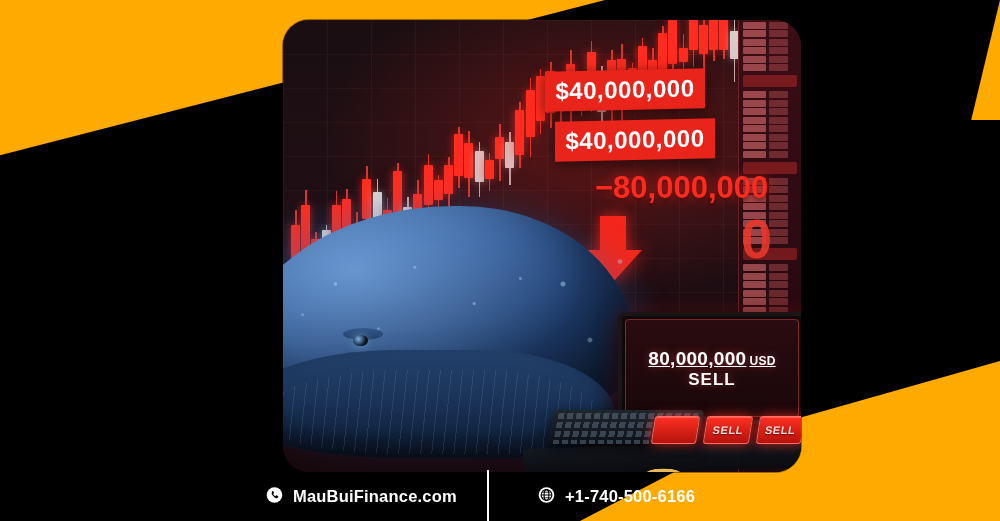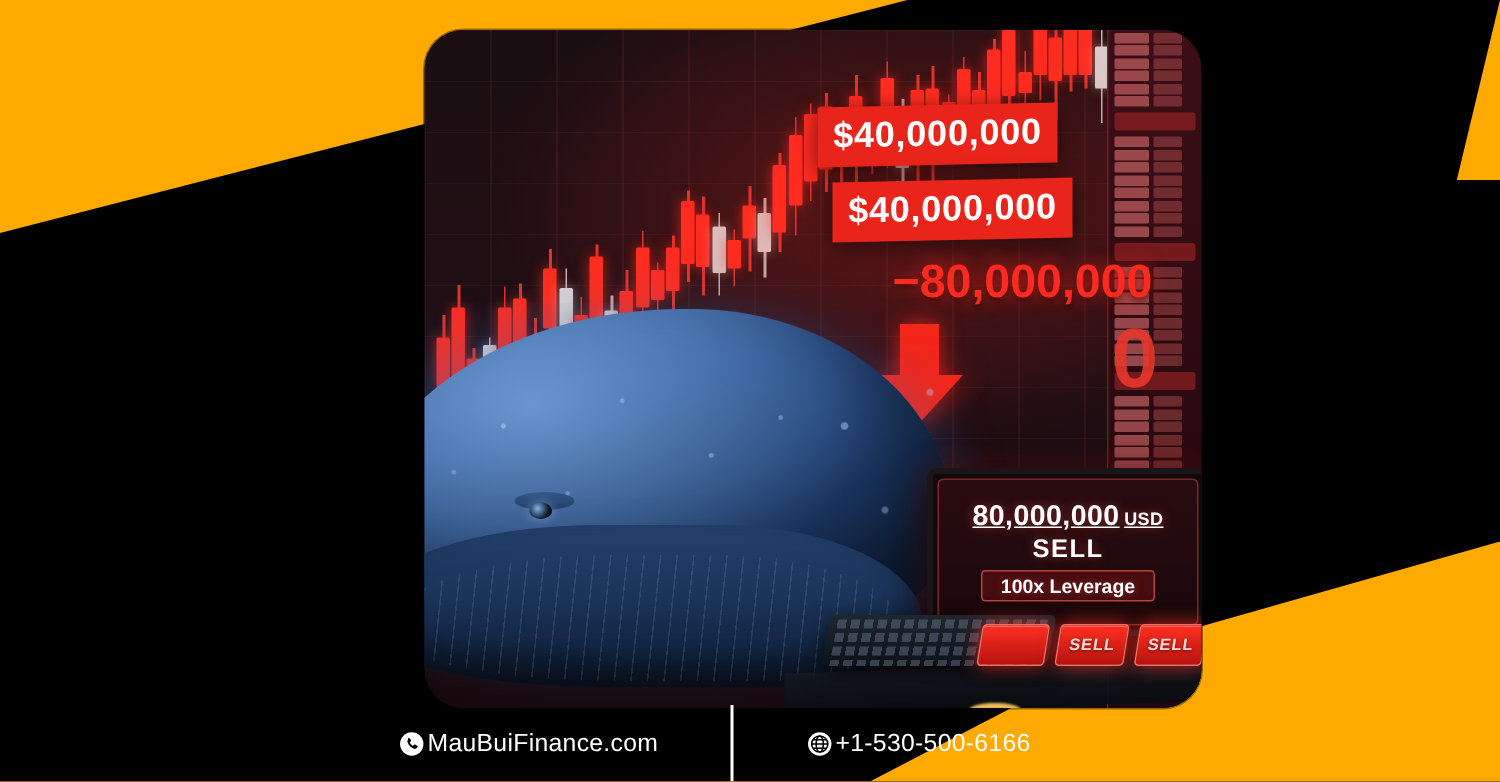--- a/index.html
+++ b/index.html
@@ -217,21 +217,21 @@
     position:absolute;left:240px;top:424px;width:290px;height:28px;
     background:linear-gradient(180deg,#151a22,#080b0f);opacity:.9;
     transform:skewY(-2deg);
   }
 
   
   .footer{
     position:absolute;left:0;bottom:0;width:1000px;height:51px;
     display:flex;align-items:center;color:#ffffff;
   }
-  .fitem{display:flex;align-items:center;gap:2px;position:absolute;top:50%;transform:translateY(-50%);}
+  .fitem{display:flex;gap:10px;position:absolute;top:50%;transform:translateY(-50%);font-weight:bold;}
   .fitem.web{left:266px;}
   .fitem.tel{left:538px;}
   .ficon{width:17px;height:17px;display:block;flex:none;}
   .ftext{font-size:16.5px;letter-spacing:.2px;color:#ffffff;white-space:nowrap;}
   .fdivider{position:absolute;left:487px;top:0;width:2px;height:51px;background:#ffffff;}
 </style>
 </head>
 <body>
 
 <div class="stage">
@@ -583,21 +583,20 @@
 
     <div class="desk"></div>
     <div class="coins"></div>
 
     <div class="monitor">
       <div class="monitor-screen">
         <div class="mon-amount">
           <span>80,000,000</span><span class="usd">USD</span>
         </div>
         <div class="mon-side">SELL</div>
-        <div class="mon-lev">100x Leverage</div>
       </div>
     </div>
     <div class="monitor-stand"></div>
 
     <div class="keyboard">
       <div class="krow"></div>
         <div class="krow"></div>
         <div class="krow"></div>
         <div class="krow"></div>
     </div>
@@ -630,18 +629,18 @@
       <span class="ficon">
         <svg viewBox="0 0 24 24" width="17" height="17">
           <circle cx="12" cy="12" r="11" fill="#ffffff"></circle>
           <circle cx="12" cy="12" r="7.6" fill="none" stroke="#000000" stroke-width="1.5"></circle>
           <ellipse cx="12" cy="12" rx="3.4" ry="7.6" fill="none" stroke="#000000" stroke-width="1.5"></ellipse>
           <line x1="4.4" y1="12" x2="19.6" y2="12" stroke="#000000" stroke-width="1.5"></line>
           <line x1="5.8" y1="8" x2="18.2" y2="8" stroke="#000000" stroke-width="1.2"></line>
           <line x1="5.8" y1="16" x2="18.2" y2="16" stroke="#000000" stroke-width="1.2"></line>
         </svg>
       </span>
-      <span class="ftext">+1-530-500-6166</span>
+      <span class="ftext">+1-740-500-6166</span>
     </div>
 
   </div>
 
 </div>
 
 </body></html>

